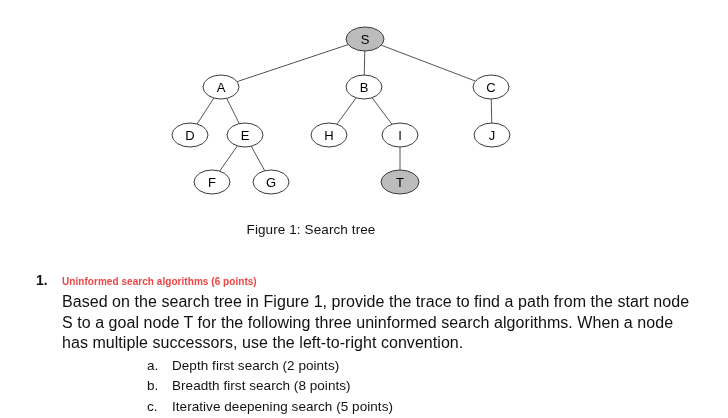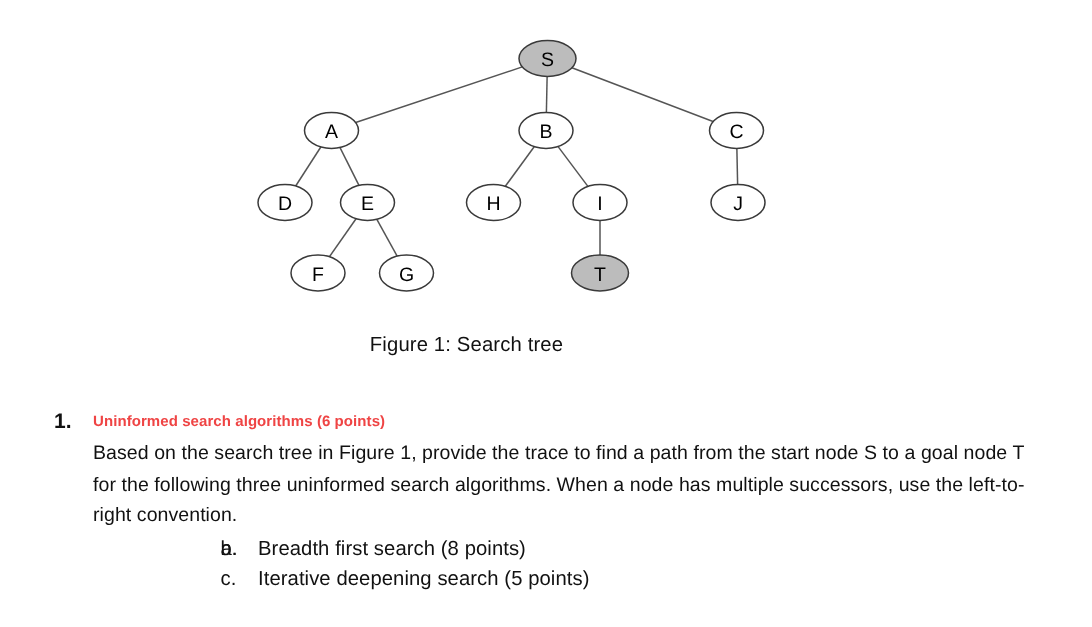--- a/index.html
+++ b/index.html
@@ -90,21 +90,21 @@
     color: #111111;
   }
   .q-heading {
     font-size: 10px;
     font-weight: bold;
     color: #ef4444;
     line-height: 20px;
     letter-spacing: 0.05px;
   }
   .q-body {
-    font-size: 13px;
+    font-size: 16px;
     color: #111111;
     line-height: 20.5px;
     width: 632px;
     letter-spacing: 0.05px;
   }
 
   ol.sub-list {
     list-style: none;
     margin: 2px 0 0 0;
     padding: 0;
@@ -200,20 +200,20 @@
     <div id="figure-caption">Figure 1: Search tree</div>
   </div>
 
   <div id="question-block">
     <div class="q-item">
       <span class="q-marker">1.</span>
       <div class="q-heading">Uninformed search algorithms (6 points)</div>
       <div class="q-body">Based on the search tree in Figure 1, provide the trace to find a path from the start node S to a goal node T for the following three uninformed search algorithms. When a node has multiple successors, use the left-to-right convention.</div>
 
       <ol class="sub-list" id="sub-list">
-          <li class="sub-item"><span class="sub-marker">a.</span></li>
+          <li class="sub-item"><span class="sub-marker">a.</span><span>Depth first search (2 points)</span></li>
           <li class="sub-item"><span class="sub-marker">b.</span><span>Breadth first search (8 points)</span></li>
           <li class="sub-item"><span class="sub-marker">c.</span><span>Iterative deepening search (5 points)</span></li>
         </ol>
     </div>
   </div>
 
 </div>
 
 </body></html>

